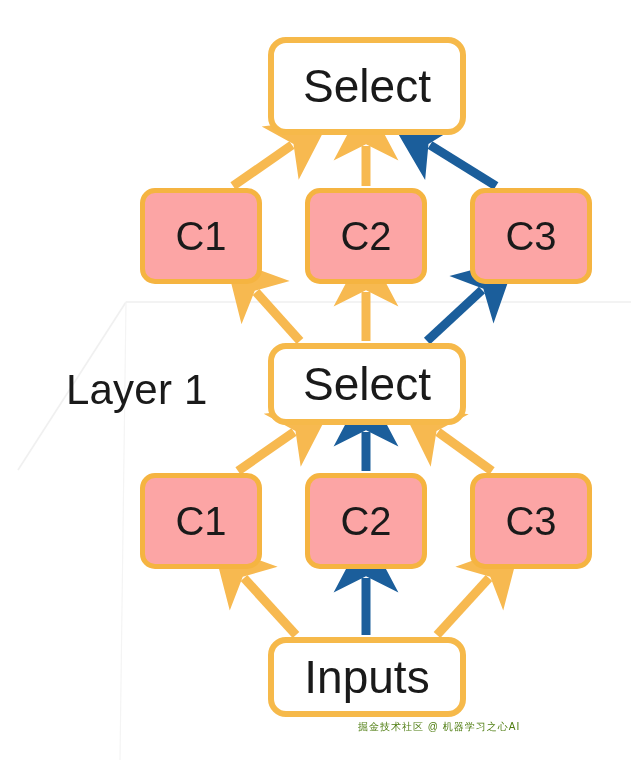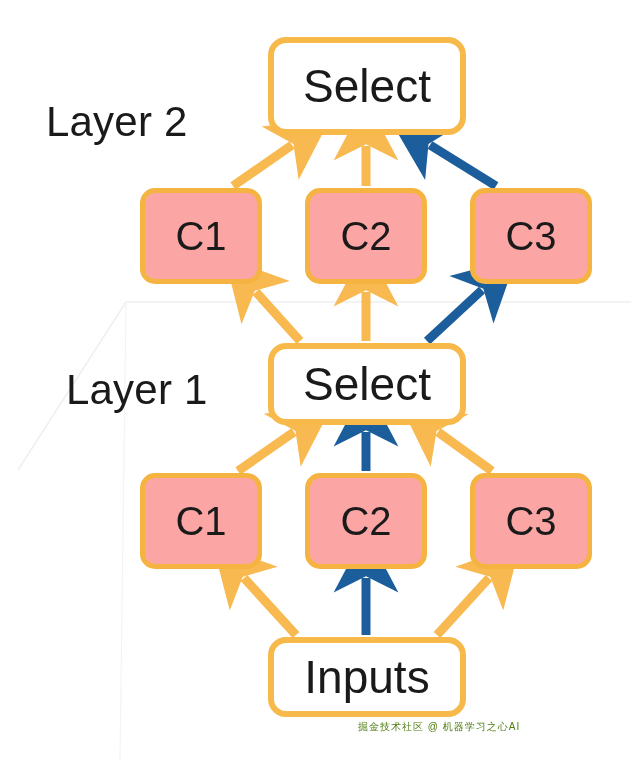--- a/index.html
+++ b/index.html
@@ -140,18 +140,17 @@
     <span>C2</span>
   </div>
   <div class="node node-c" style="left:470px;top:473px;width:122px;height:96px;">
     <span>C3</span>
   </div>
 
   <div class="node node-inputs" style="left:268px;top:637px;width:198px;height:80px;text-align:center;">
     <span>Inputs</span>
   </div>
 
-  <div class="layer-label" style="left:46px;top:98px;">Layer 2</div>
   <div class="layer-label" style="left:66px;top:366px;">Layer 1</div>
 
   <div class="watermark" style="left:358px;top:720px;">掘金技术社区 @ 机器学习之心AI</div>
 
 </div>
 
 </body></html>

